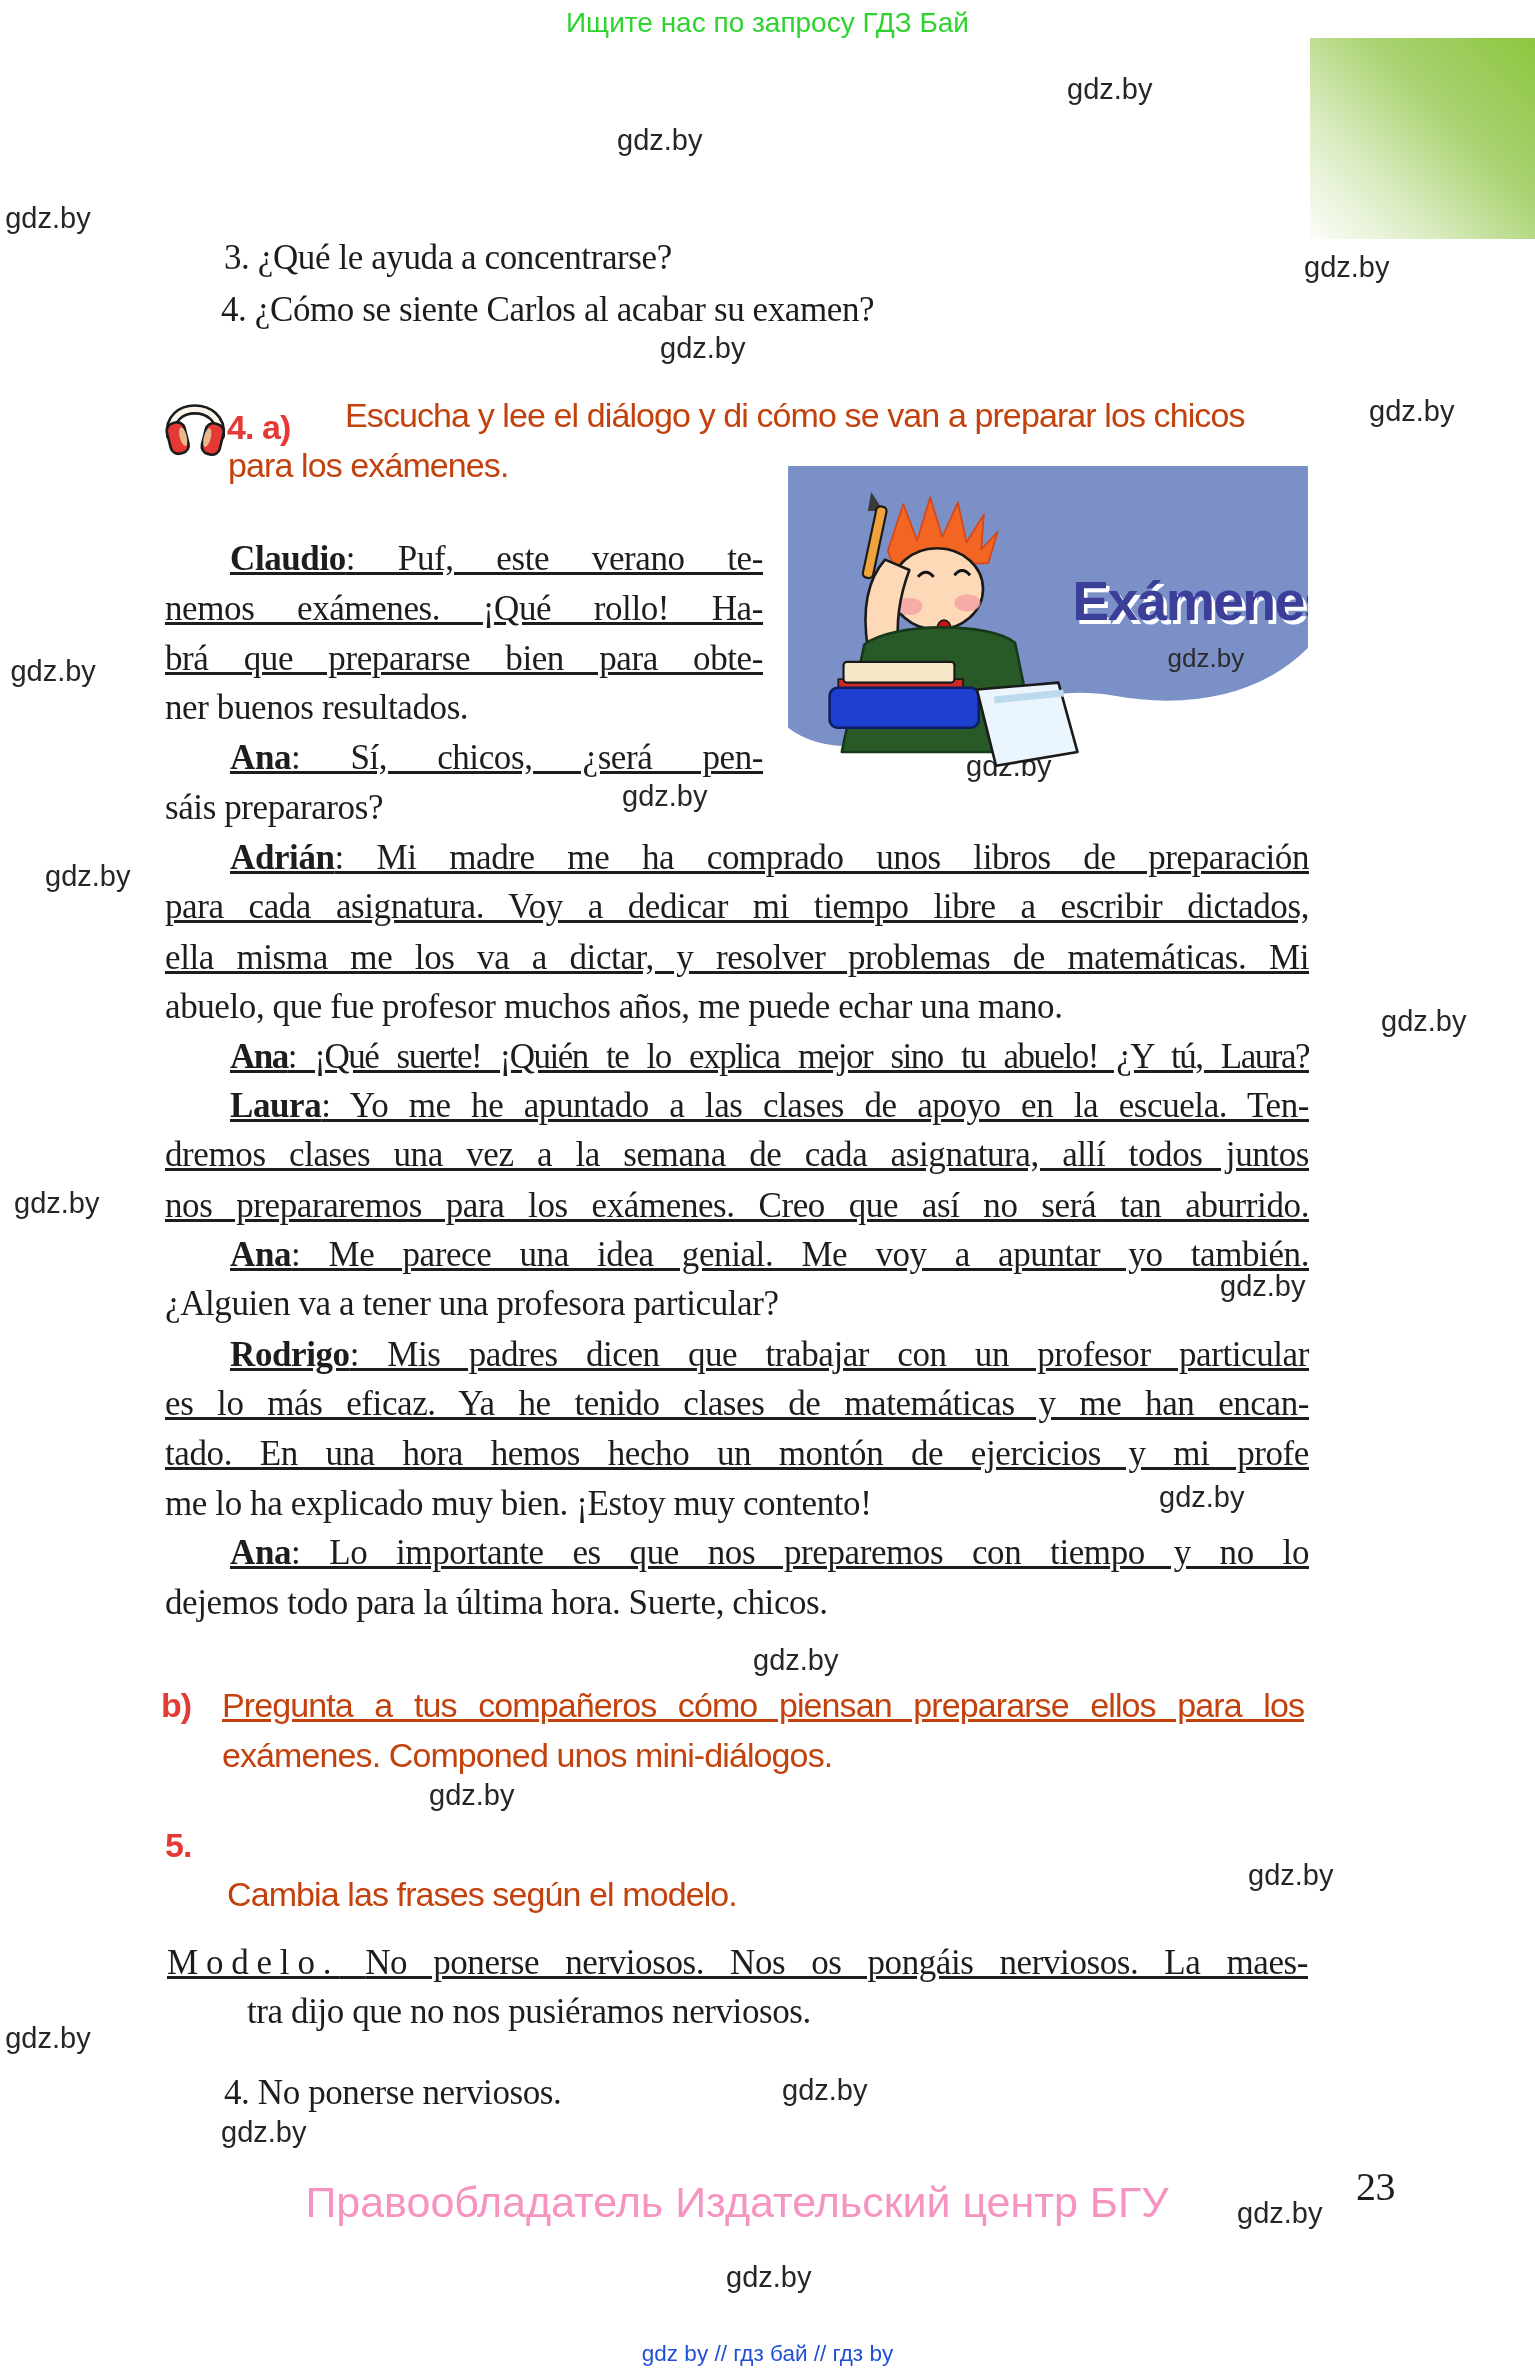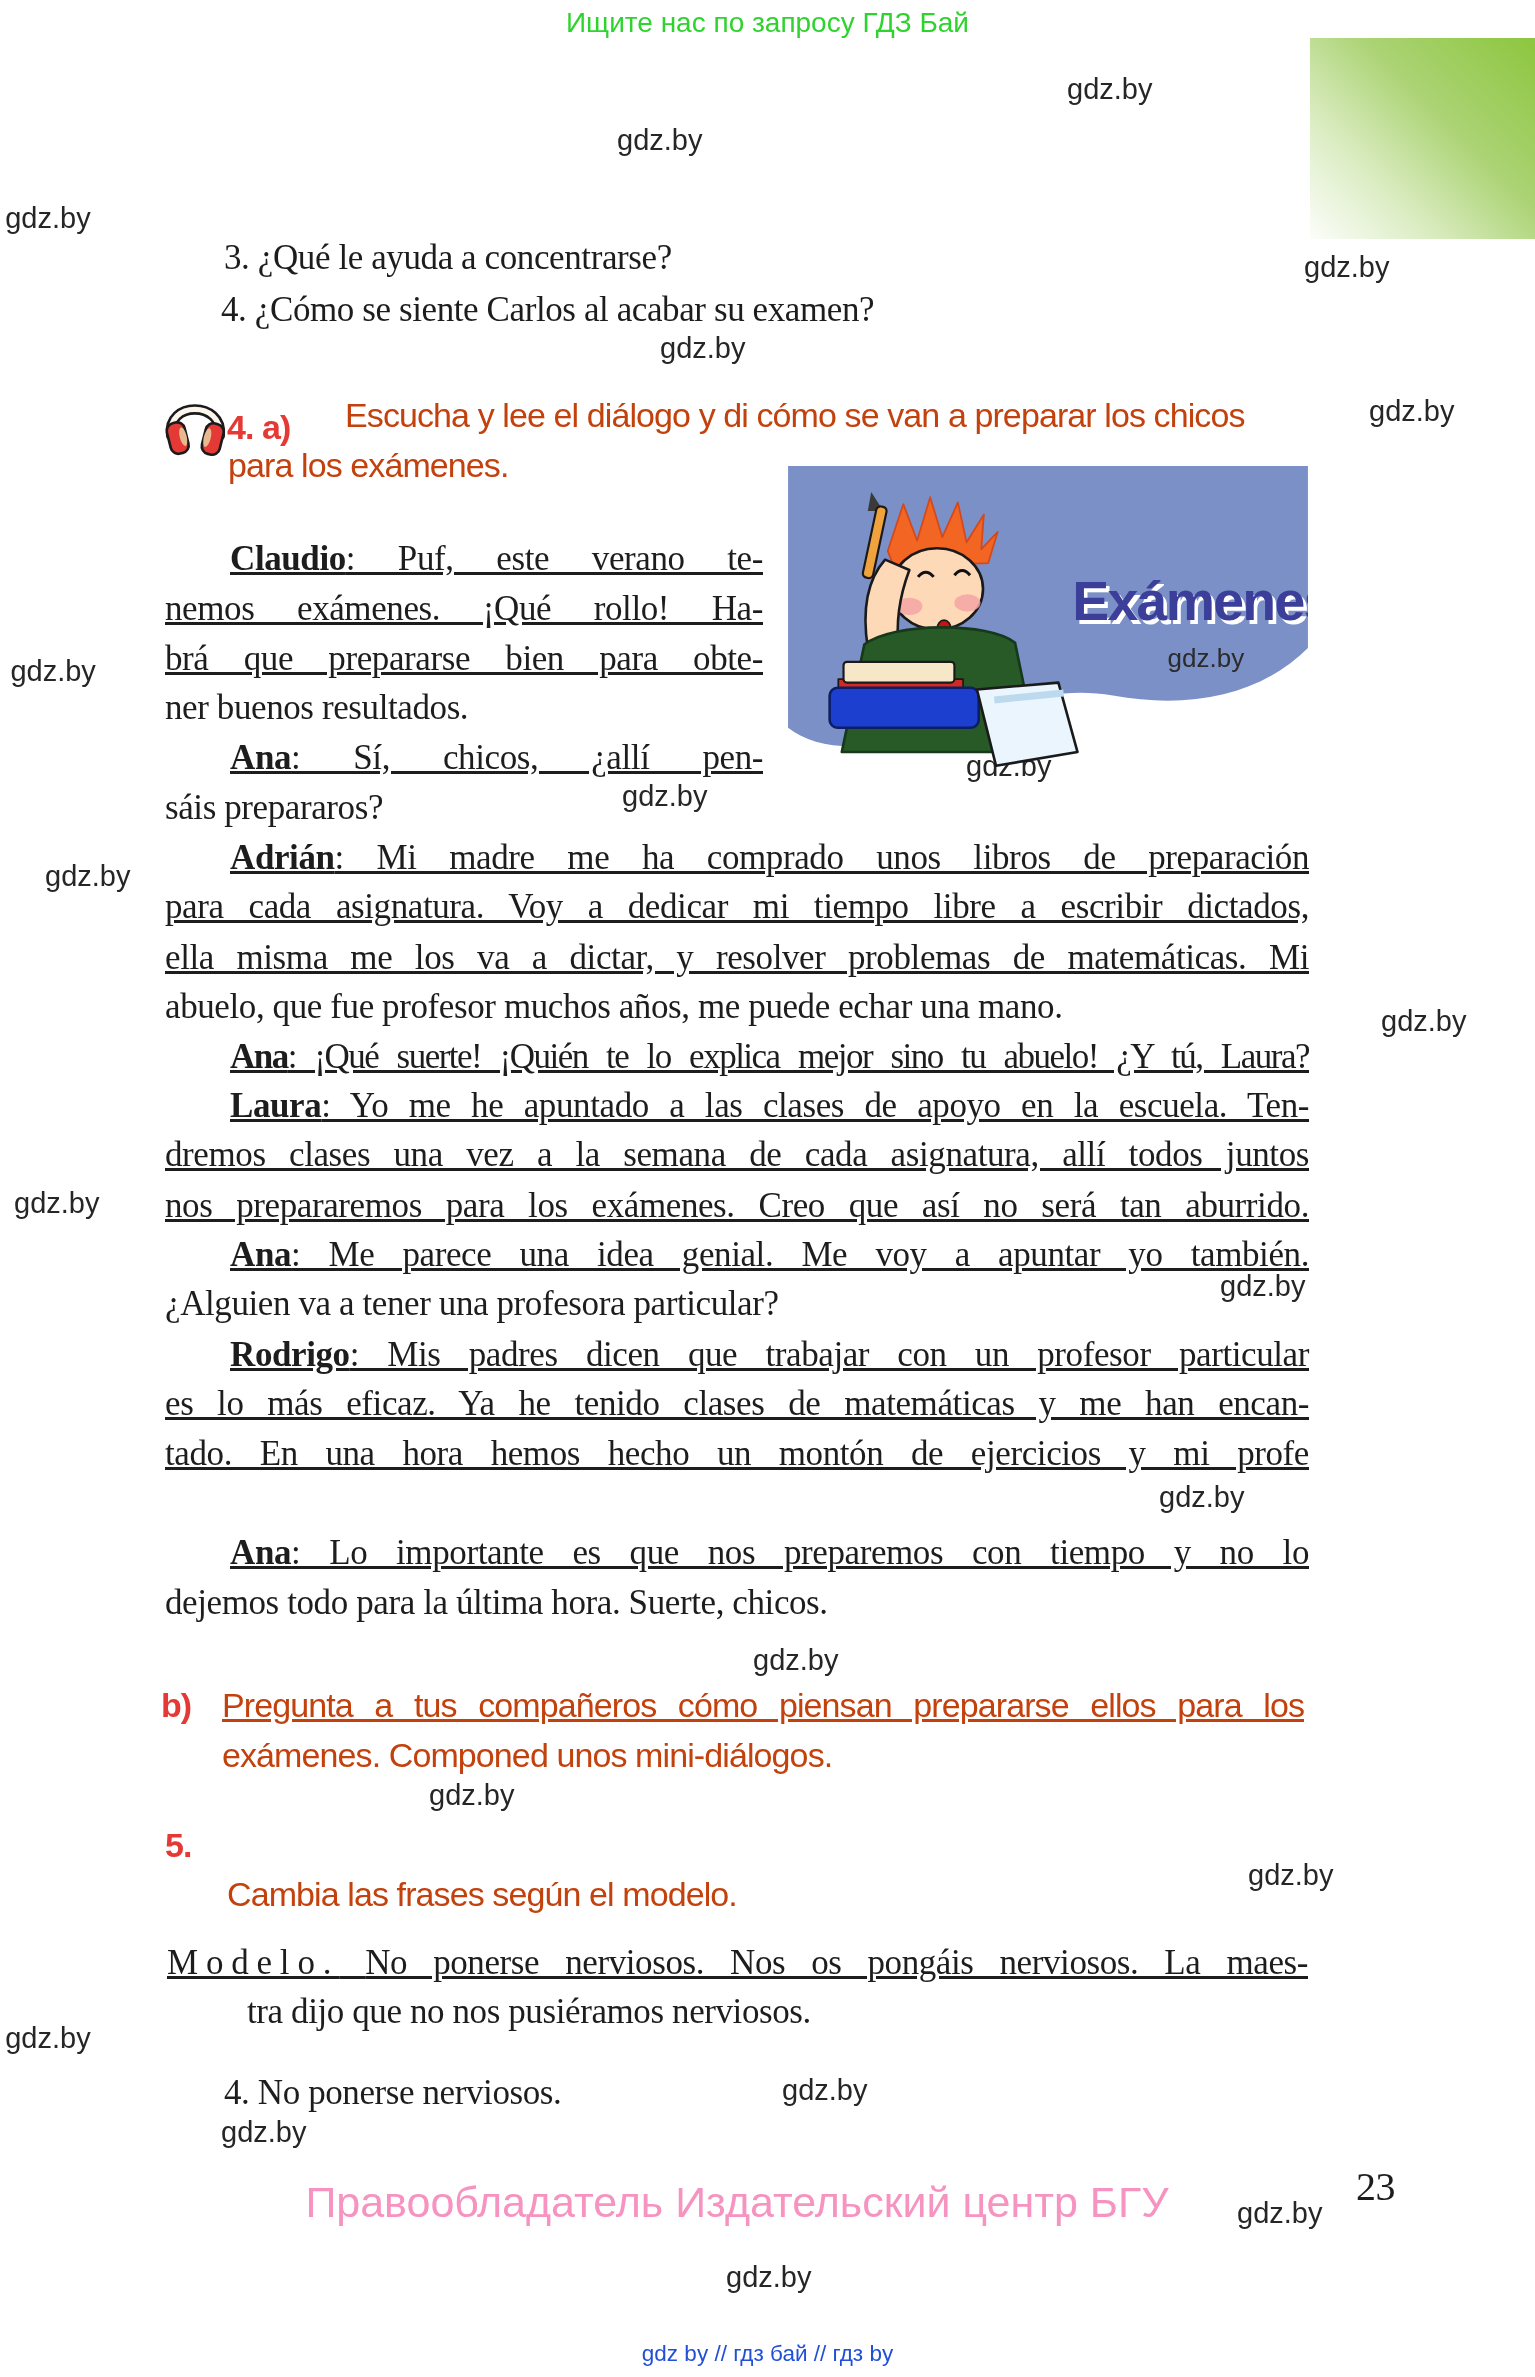--- a/index.html
+++ b/index.html
@@ -98,40 +98,41 @@
         <path d="M218,258 L312,250 L334,330 L240,346 Z" fill="#eaf5fd" stroke="#1a1a1a" stroke-width="3"></path>
         <path d="M238,270 L318,262" stroke="#bcd9ee" stroke-width="8" fill="none"></path>
       </g>
     </svg>
   </div>
 
   <div class="abs ser jus" style="left:230px;top:537px;width:533px"><b class="b">Claudio</b><span>: Puf, este verano te-</span></div>
   <div class="abs ser jus" style="left:165px;top:587px;width:598px">nemos exámenes. ¡Qué rollo! Ha-</div>
   <div class="abs ser jus" style="left:165px;top:637px;width:598px">brá que prepararse bien para obte-</div>
   <div class="abs ser nw" style="left:165px;top:686px">ner buenos resultados.</div>
-  <div class="abs ser jus" style="left:230px;top:736px;width:533px"><b class="b">Ana</b><span>: Sí, chicos, ¿allí pen-</span></div>
+  <div class="abs ser jus" style="left:230px;top:736px;width:533px"><b class="b">Ana</b><span>: Sí, chicos, ¿será pen-</span></div>
   <div class="abs ser nw" style="left:165px;top:786px">sáis prepararos?</div>
 
   <div class="abs ser jus" style="left:230px;top:836px;width:1079px"><b class="b">Adrián</b><span>: Mi madre me ha comprado unos libros de preparación</span></div>
   <div class="abs ser jus" style="left:165px;top:885px;width:1144px">para cada asignatura. Voy a dedicar mi tiempo libre a escribir dictados,</div>
   <div class="abs ser jus" style="left:165px;top:936px;width:1144px">ella misma me los va a dictar, y resolver problemas de matemáticas. Mi</div>
   <div class="abs ser nw" style="left:165px;top:985px">abuelo, que fue profesor muchos años, me puede echar una mano.</div>
 
   <div class="abs ser jus cond" style="left:230px;top:1035px;width:1079px"><b class="b">Ana</b><span>: ¡Qué suerte! ¡Quién te lo explica mejor sino tu abuelo! ¿Y tú, Laura?</span></div>
 
   <div class="abs ser jus" style="left:230px;top:1084px;width:1079px"><b class="b">Laura</b><span>: Yo me he apuntado a las clases de apoyo en la escuela. Ten-</span></div>
   <div class="abs ser jus" style="left:165px;top:1133px;width:1144px">dremos clases una vez a la semana de cada asignatura, allí todos juntos</div>
   <div class="abs ser jus" style="left:165px;top:1184px;width:1144px">nos prepararemos para los exámenes. Creo que así no será tan aburrido.</div>
 
   <div class="abs ser jus" style="left:230px;top:1233px;width:1079px"><b class="b">Ana</b><span>: Me parece una idea genial. Me voy a apuntar yo también.</span></div>
   <div class="abs ser nw" style="left:165px;top:1282px">¿Alguien va a tener una profesora particular?</div>
 
   <div class="abs ser jus" style="left:230px;top:1333px;width:1079px"><b class="b">Rodrigo</b><span>: Mis padres dicen que trabajar con un profesor particular</span></div>
   <div class="abs ser jus" style="left:165px;top:1382px;width:1144px">es lo más eficaz. Ya he tenido clases de matemáticas y me han encan-</div>
   <div class="abs ser jus" style="left:165px;top:1432px;width:1144px">tado. En una hora hemos hecho un montón de ejercicios y mi profe</div>
+  <div class="abs ser nw" style="left:165px;top:1482px">me lo ha explicado muy bien. ¡Estoy muy contento!</div>
 
   <div class="abs ser jus" style="left:230px;top:1531px;width:1079px"><b class="b">Ana</b><span>: Lo importante es que nos preparemos con tiempo y no lo</span></div>
   <div class="abs ser nw" style="left:165px;top:1581px">dejemos todo para la última hora. Suerte, chicos.</div>
 
   <div class="abs sans red nw" style="left:161px;top:1684px">b)</div>
   <div class="abs sans jus" style="left:222px;top:1684px;width:1082px">Pregunta a tus compañeros cómo piensan prepararse ellos para los</div>
   <div class="abs sans nw" style="left:222px;top:1734px">exámenes. Componed unos mini-diálogos.</div>
 
   <div class="abs sans red nw" style="left:165px;top:1824px">5.</div>
   <div class="abs sans nw" style="left:227px;top:1873px">Cambia las frases según el modelo.</div>

